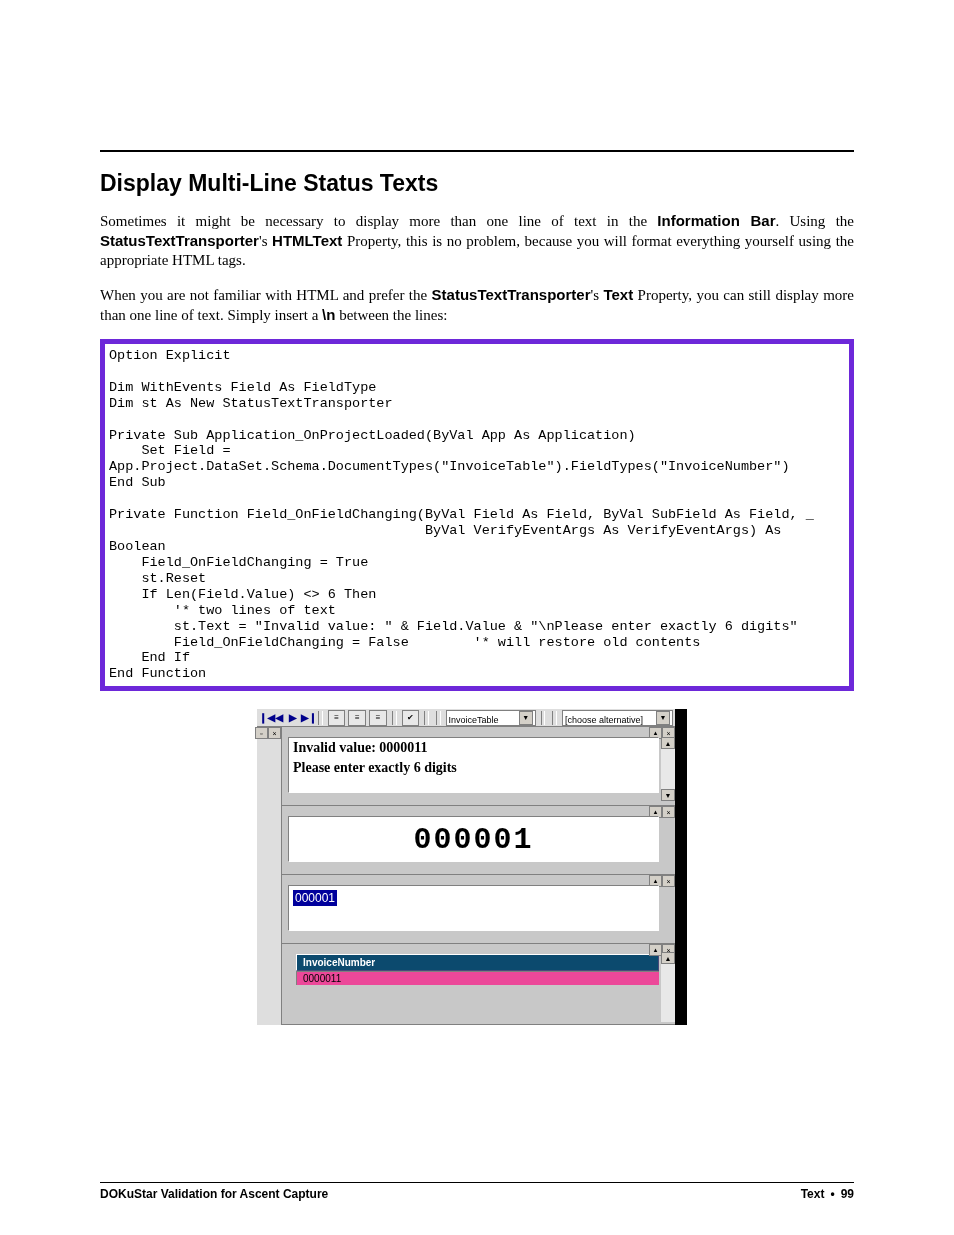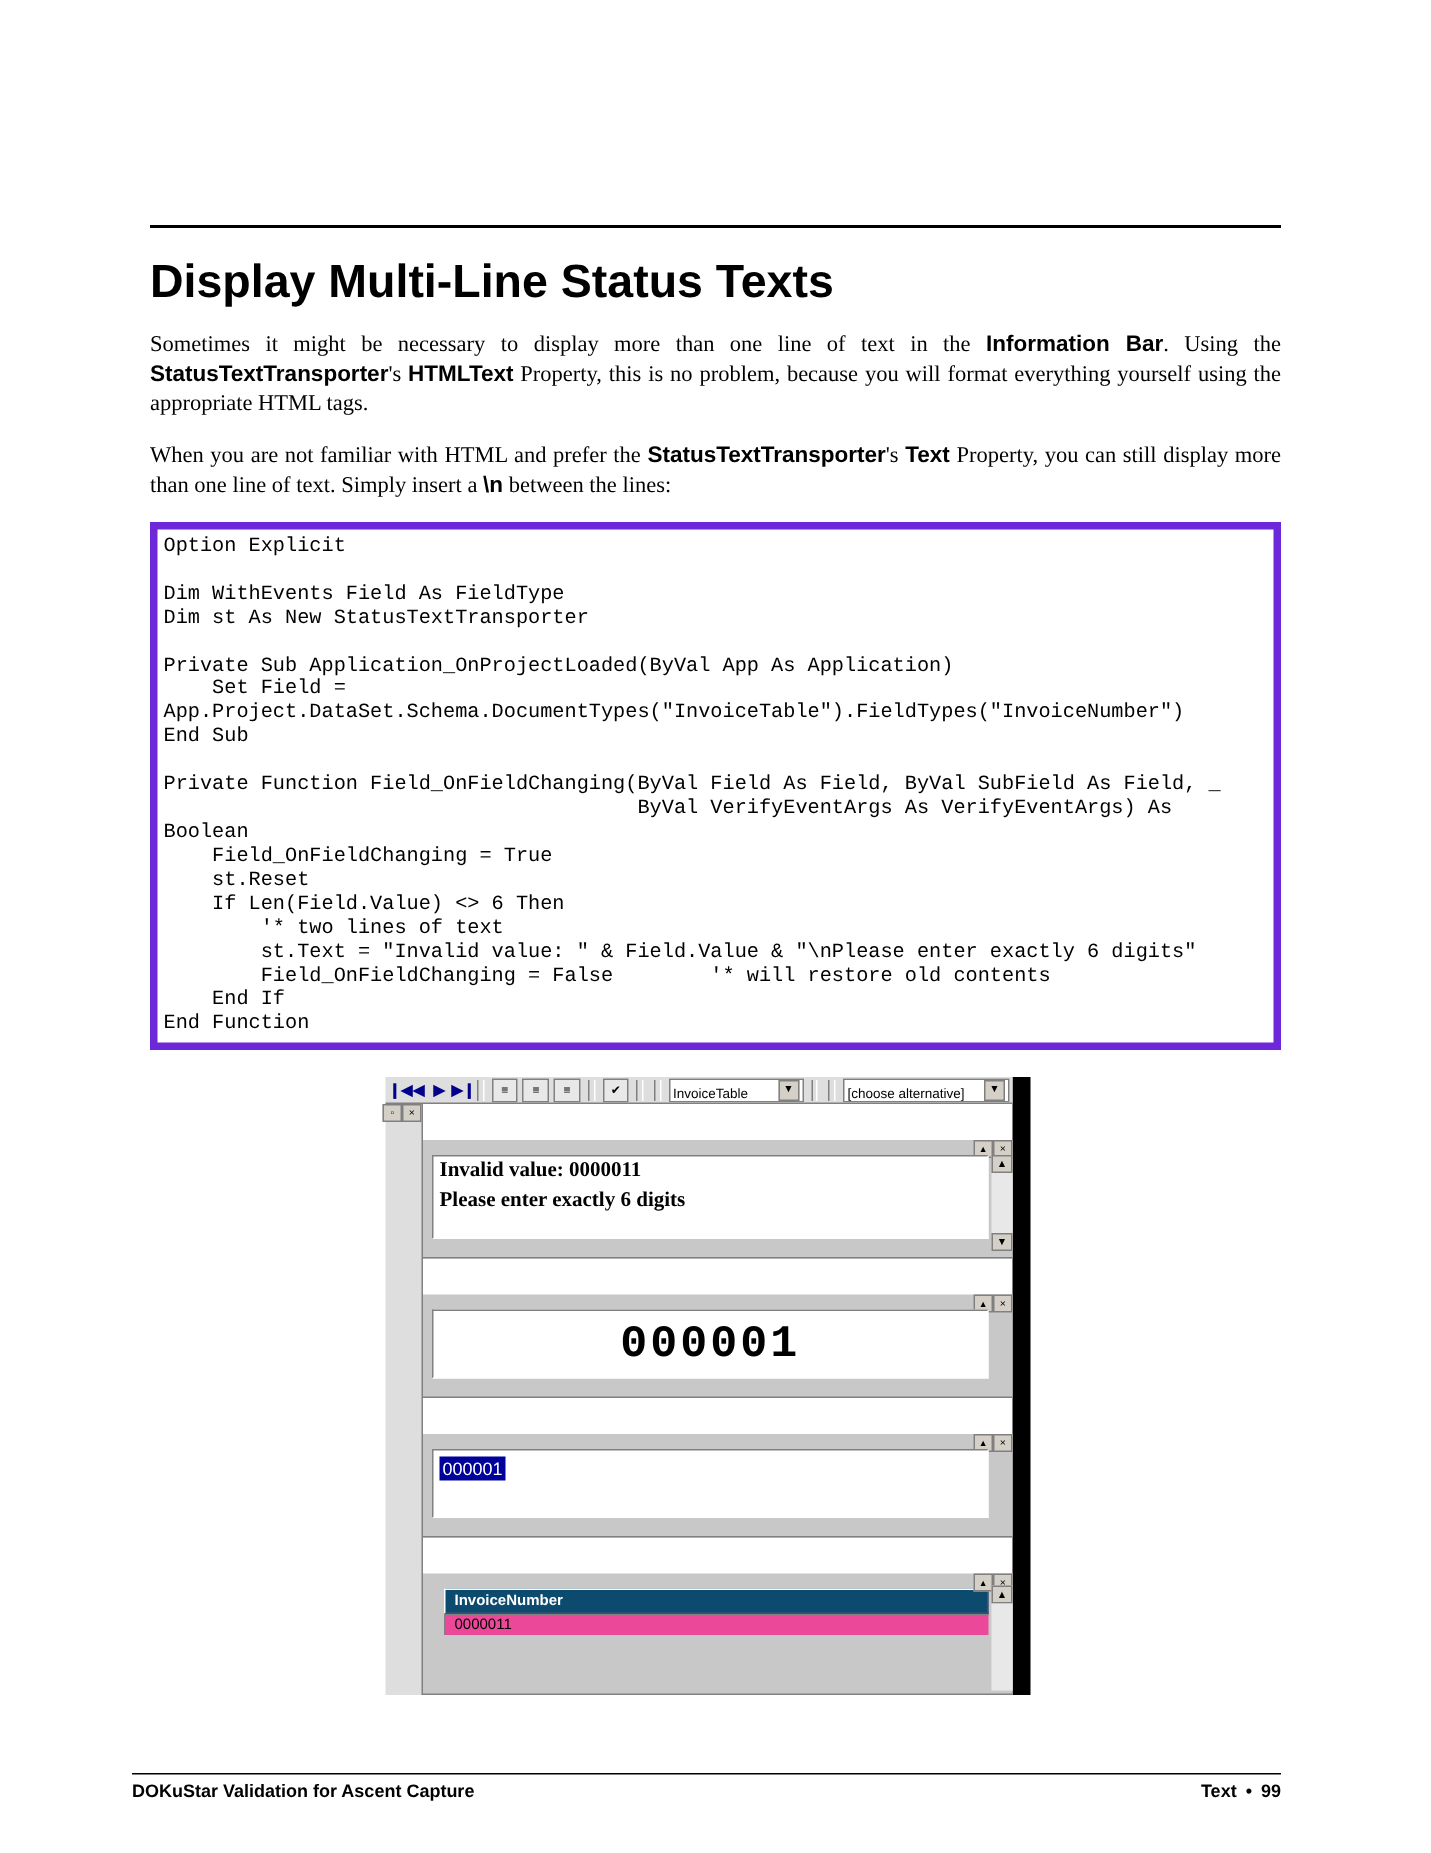--- a/index.html
+++ b/index.html
@@ -17,21 +17,21 @@
     padding: 150px 100px 40px 100px;
     position: relative;
   }
   .hr-top {
     border-top: 2px solid #000;
     margin-bottom: 18px;
   }
   h1.title {
     font-family: Arial, Helvetica, sans-serif;
     font-weight: bold;
-    font-size: 31px;
+    font-size: 23px;
     margin: 0 0 12px 0;
   }
   p.body {
     font-size: 15px;
     line-height: 1.28;
     margin: 14px 0 14px 0;
     text-align: justify;
   }
   .arial-b {
     font-family: Arial, Helvetica, sans-serif;
@@ -125,21 +125,20 @@
   .right-col {
     flex: 1;
     display:flex;
     flex-direction: column;
   }
   .pane {
     background: #c8c8c8;
     border-bottom: 1px solid #808080;
     position: relative;
     padding-bottom: 8px;
-    margin-top: 24px;
   }
   .pane-ctrls {
     position: absolute;
     top: 0; right: 0;
     display:flex;
   }
   .pane-inner {
     margin: 10px 16px 4px 6px;
     background: #fff;
     border-top: 1px solid #808080;
@@ -214,21 +213,21 @@
   }
   .fig-outer {
     display:flex;
     width: 430px;
     border: 0;
   }
   
   .footer {
     position: absolute;
     bottom: 34px;
-    left: 88px;
+    left: 100px;
     right: 100px;
     border-top: 1px solid #000;
     padding-top: 4px;
     display:flex;
     justify-content: space-between;
     font-family: Arial, Helvetica, sans-serif;
     font-size: 12px;
     font-weight: bold;
   }
   .dot { margin: 0 6px; }

